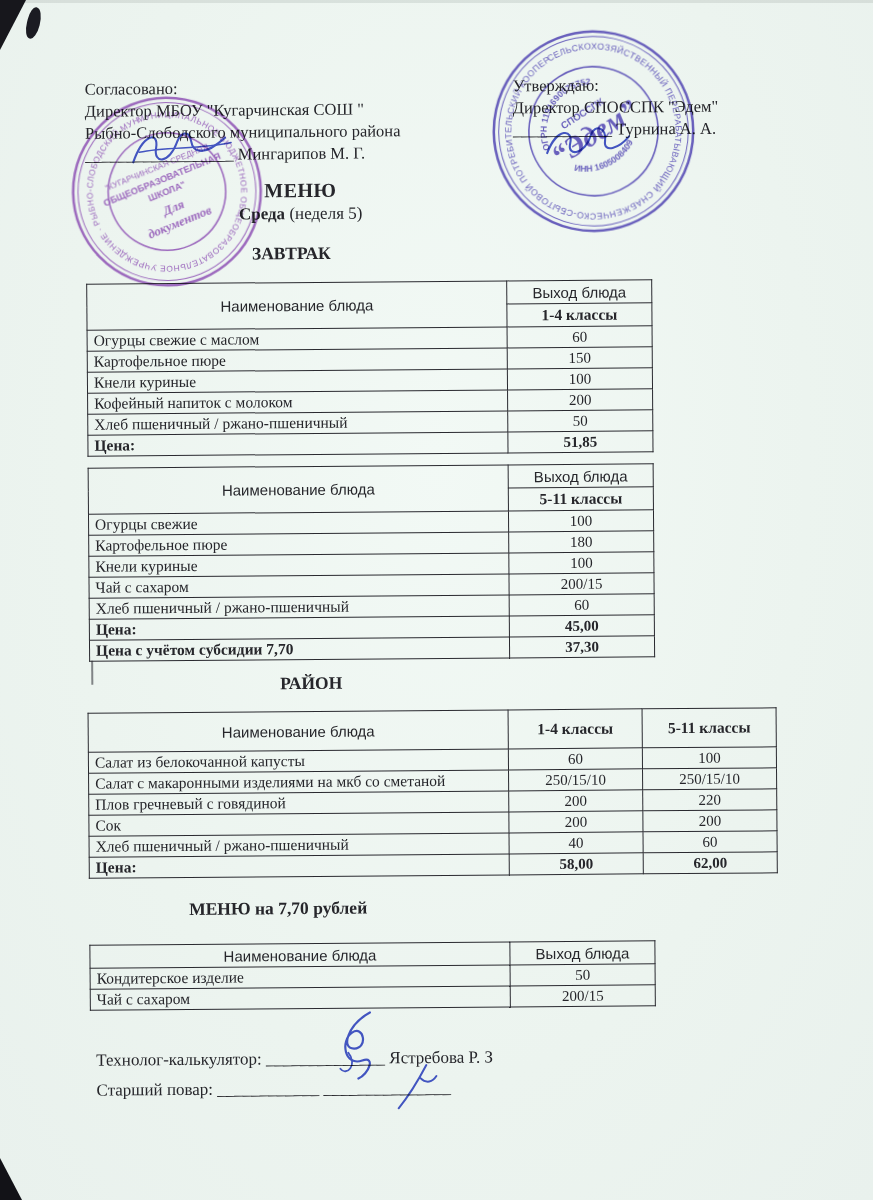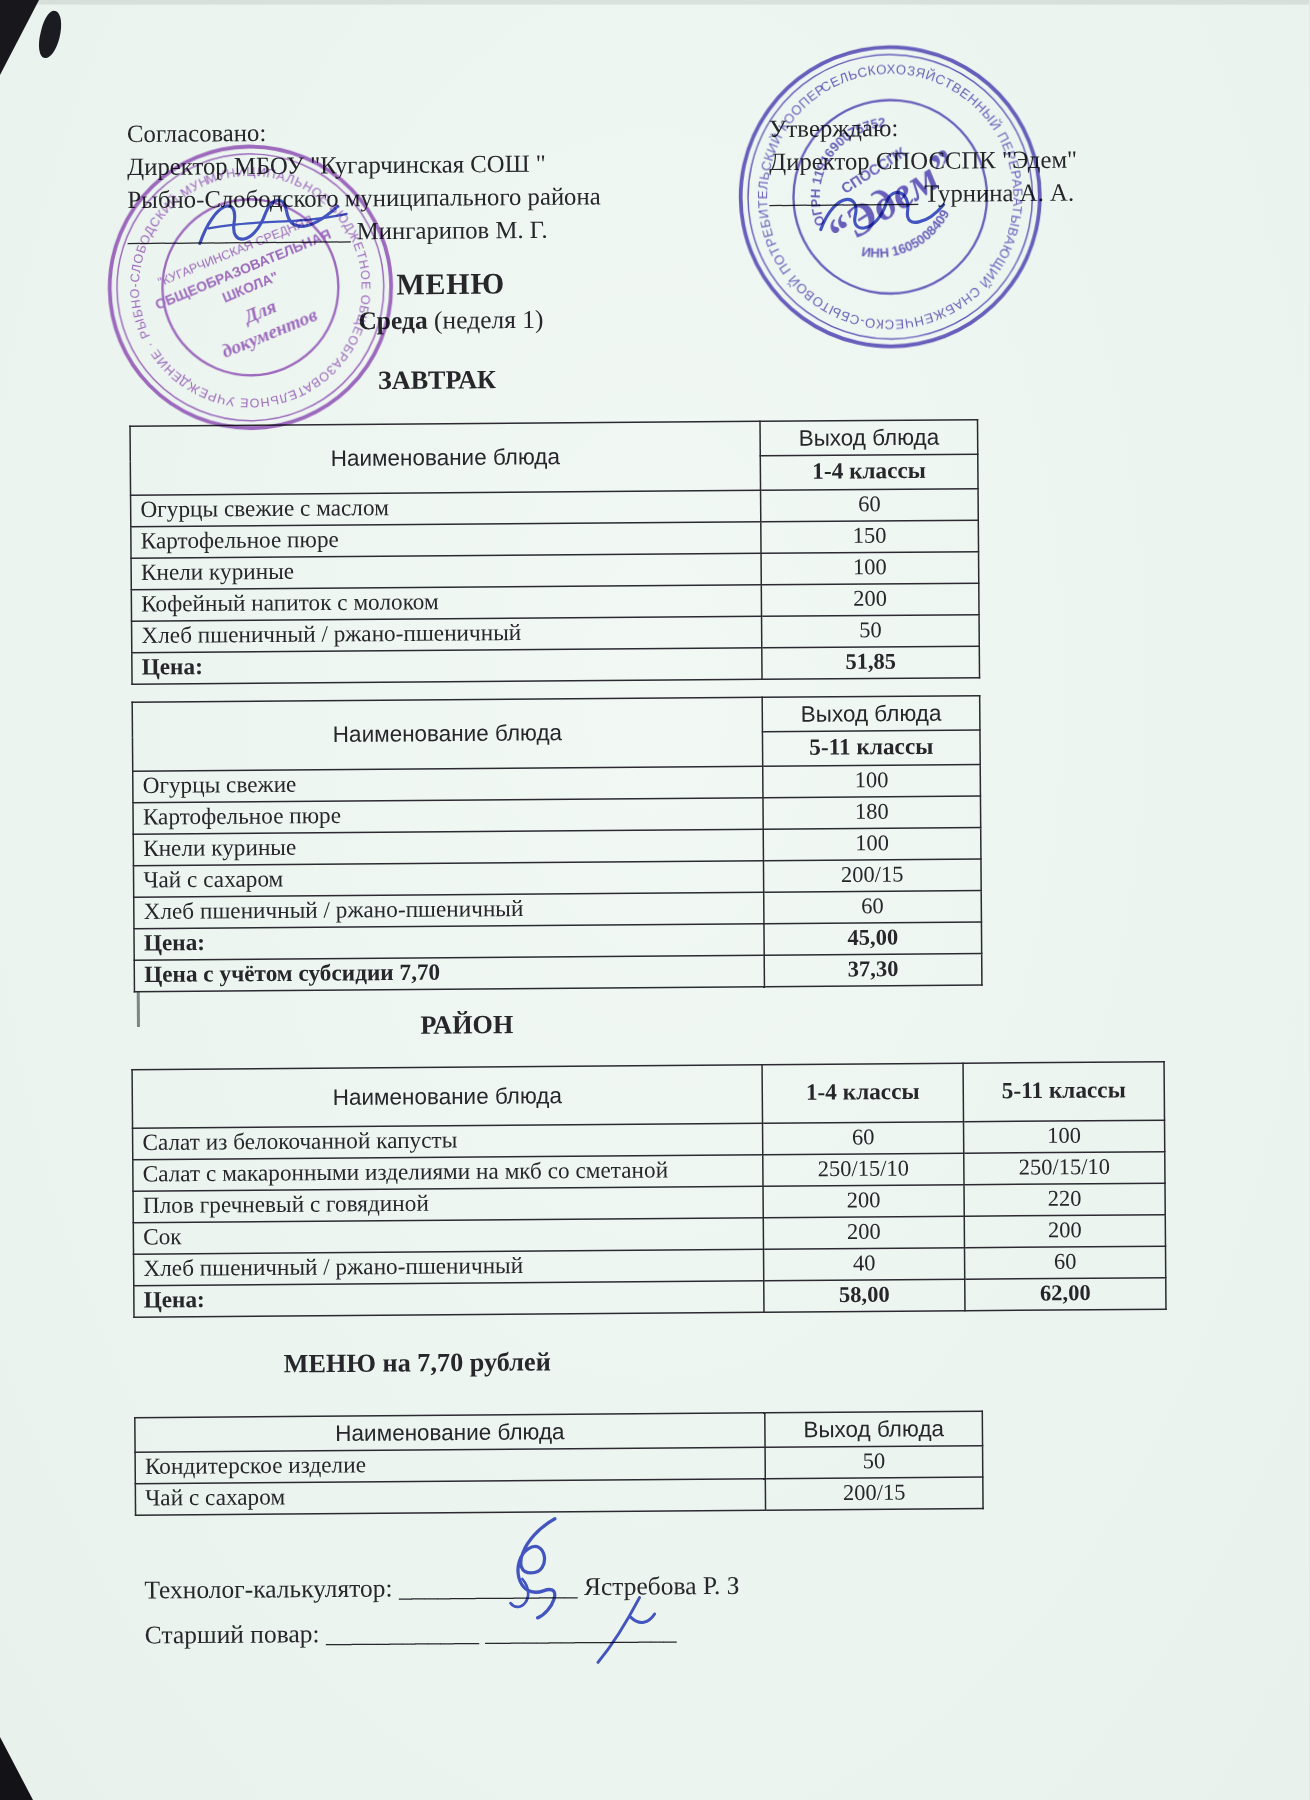--- a/index.html
+++ b/index.html
@@ -79,21 +79,21 @@
       <div>__________________ Мингарипов М. Г.</div>
     </div>
     <div class="approve approve-right">
       <div>Утверждаю:</div>
       <div>Директор СПОССПК  "Эдем"</div>
       <div>____________  Турнина А. А.</div>
     </div>
 
     <div class="title-block">
       <div class="title-main">МЕНЮ</div>
-      <div class="title-sub"><span class="day">Среда</span><span> (неделя 1)</span></div>
+      <div class="title-sub"><span class="day">Среда</span><span> (неделя 5)</span></div>
     </div>
 
     <div class="section sec-breakfast">ЗАВТРАК</div>
 
     <table class="menu-table t-b14">
       <colgroup>
           <col style="width:420px">
           <col style="width:145px">
         </colgroup>
       <thead>

